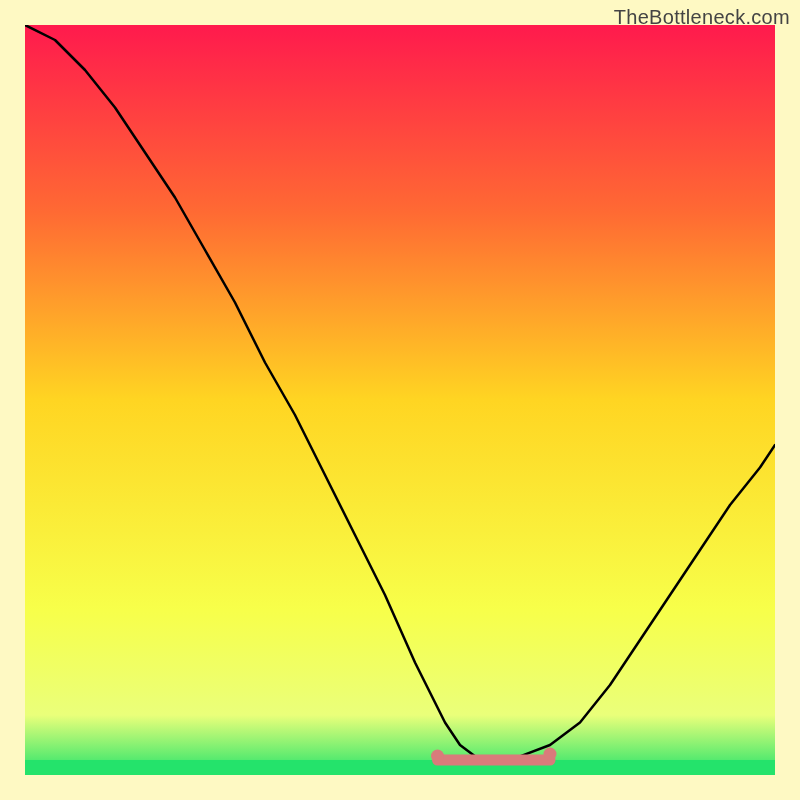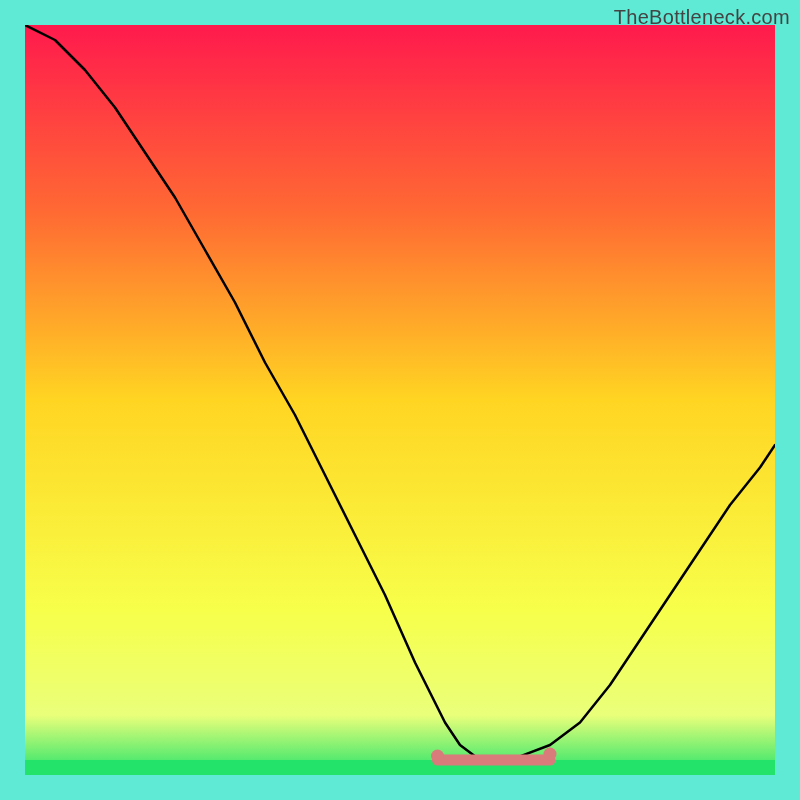--- a/index.html
+++ b/index.html
@@ -8,21 +8,21 @@
     width: 800px;
     height: 800px;
     background: #000;
     font-family: Arial, Helvetica, sans-serif;
     overflow: hidden;
   }
   .canvas {
     position: relative;
     width: 800px;
     height: 800px;
-    background: #5eead4;
+    background: #fef9c3;
   }
   .watermark {
     position: absolute;
     top: 6px;
     right: 10px;
     color: #444;
     font-size: 20px;
     letter-spacing: 0.3px;
     font-weight: 500;
   }

